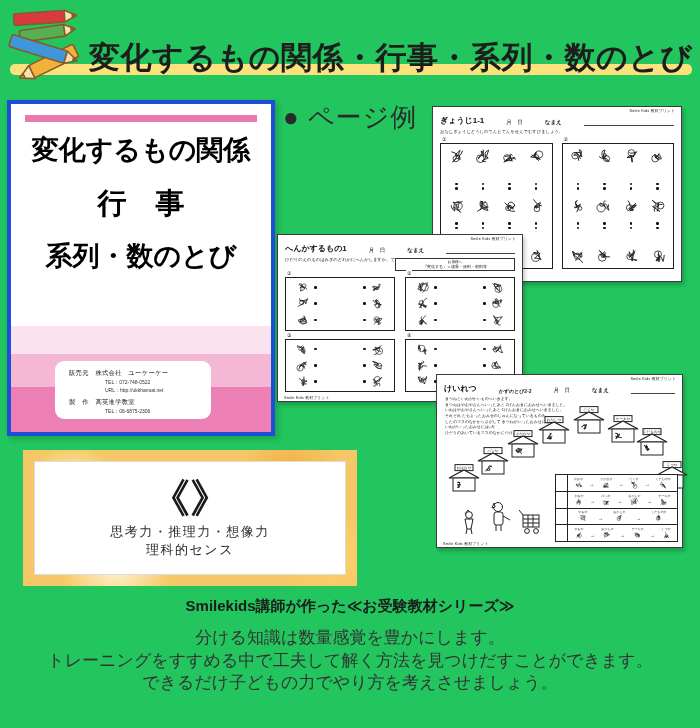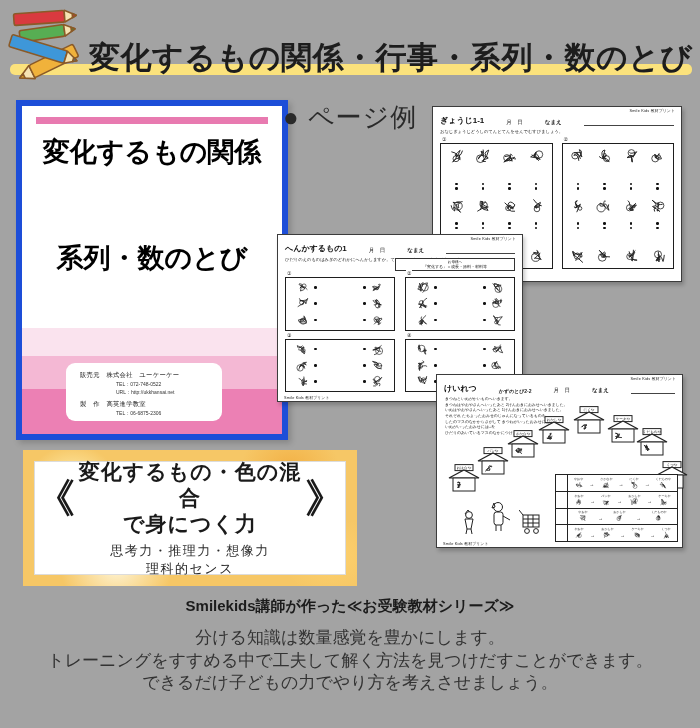--- a/index.html
+++ b/index.html
@@ -1,27 +1,27 @@
 <!DOCTYPE html>
 <html><head>
 <meta charset="utf-8">
 <style>
   html,body{margin:0;padding:0;background:#fff;}
-  .page{position:relative;width:700px;height:728px;background:#a3a3a3;overflow:hidden;
+  .page{position:relative;width:700px;height:728px;background:#22c55e;overflow:hidden;
         font-family:"Liberation Sans","DejaVu Sans",sans-serif;color:#222;}
 
   
   .hdr-bar{position:absolute;left:10px;top:64px;width:682px;height:11px;background:#fbe27c;border-radius:5px;}
   .pencils{position:absolute;left:4px;top:2px;width:86px;height:86px;}
   .hdr-title{position:absolute;left:89px;top:16px;font-size:31px;font-weight:700;color:#1d1d1d;
              letter-spacing:.5px;white-space:nowrap;}
 
   
-  .cover{position:absolute;left:16px;top:100px;width:260px;height:328px;background:#fff;
-         border:6px solid #1d4ed8;box-shadow:3px 3px 6px rgba(0,0,0,.18);}
+  .cover{position:absolute;left:7px;top:100px;width:260px;height:328px;background:#fff;
+         border:4px solid #1d4ed8;box-shadow:3px 3px 6px rgba(0,0,0,.18);}
   .cover-topbar{position:absolute;left:14px;right:14px;top:11px;height:7px;background:#e87ab0;}
   .cover-line{position:absolute;width:100%;text-align:center;color:#000;
               font-family:"Liberation Serif","DejaVu Serif",serif;font-weight:600;}
   .ct1{top:28px;font-size:27px;}
   .ct2{top:80px;font-size:29px;}
   .ct3{top:134px;font-size:27px;}
   .band{position:absolute;left:0;right:0;}
   .b1{top:222px;height:28px;background:#fae3ee;}
   .b2{top:250px;height:33px;background:#f4b8d4;}
   .b3{top:283px;bottom:0;background:#ec80b4;}
@@ -135,20 +135,21 @@
         <polygon points="64,43 76,49.5 64,56" fill="#f6e3b2"></polygon>
         <polygon points="72,47.3 76,49.5 72,51.7" fill="#2f78b5"></polygon>
       </g>
     </g>
   </svg>
   <h1 class="hdr-title">変化するもの関係・行事・系列・数のとび</h1>
 
   <div class="cover">
     <div class="cover-topbar"></div>
     <div class="cover-line ct1">変化するもの関係</div>
+    <div class="cover-line ct2">行　事</div>
     <div class="cover-line ct3">系列・数のとび</div>
     <div class="band b1"></div>
     <div class="band b2"></div>
     <div class="band b3"></div>
     <div class="pub">
       <span class="pub-main">販売元　株式会社　ユーケーケー</span>
       <span class="pub-sub">TEL：072-748-0522</span>
       <span class="pub-sub">URL：http://ukkhansai.net</span>
       <span class="pub-main pub-gap">製　作　高英進学教室</span>
       <span class="pub-sub">TEL：06-6875-2306</span>
@@ -828,24 +829,20 @@
             </div>
           </div>
         </div>
       </div>
   </div>
 
   <div class="benefit">
     <div class="benefit-inner">
       <div class="b-row">
         <span class="b-br">《</span>
-        <div class="b-main">
-          <div>変化するもの・色の混合</div>
-          <div>で身につく力</div>
-        </div>
         <span class="b-br">》</span>
       </div>
       <div class="b-sub first">思考力・推理力・想像力</div>
       <div class="b-sub">理科的センス</div>
     </div>
   </div>
 
   <div class="footer">
     <h2 class="f-head">Smilekids講師が作った≪お受験教材シリーズ≫</h2>
     <p class="f-line">分ける知識は数量感覚を豊かにします。</p>

